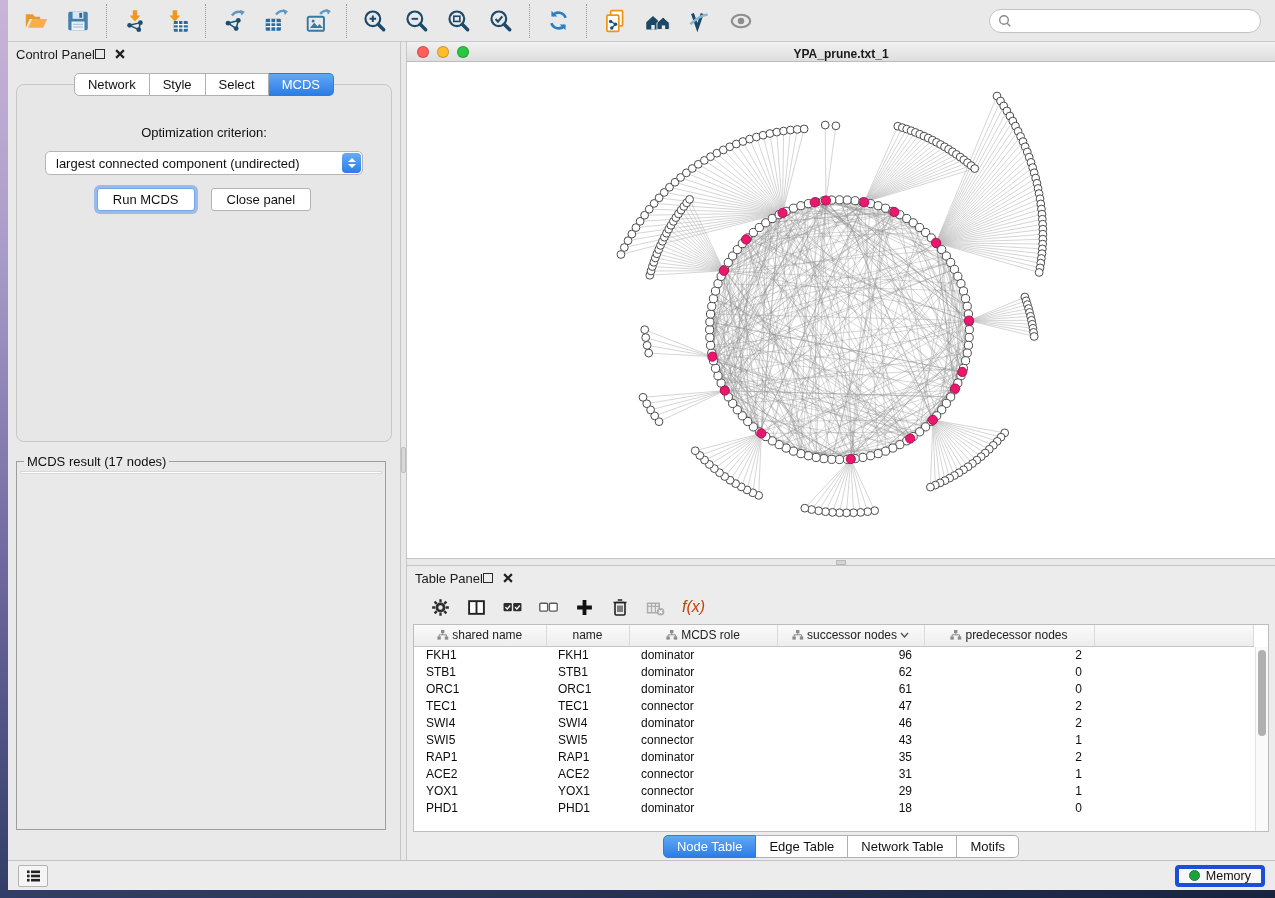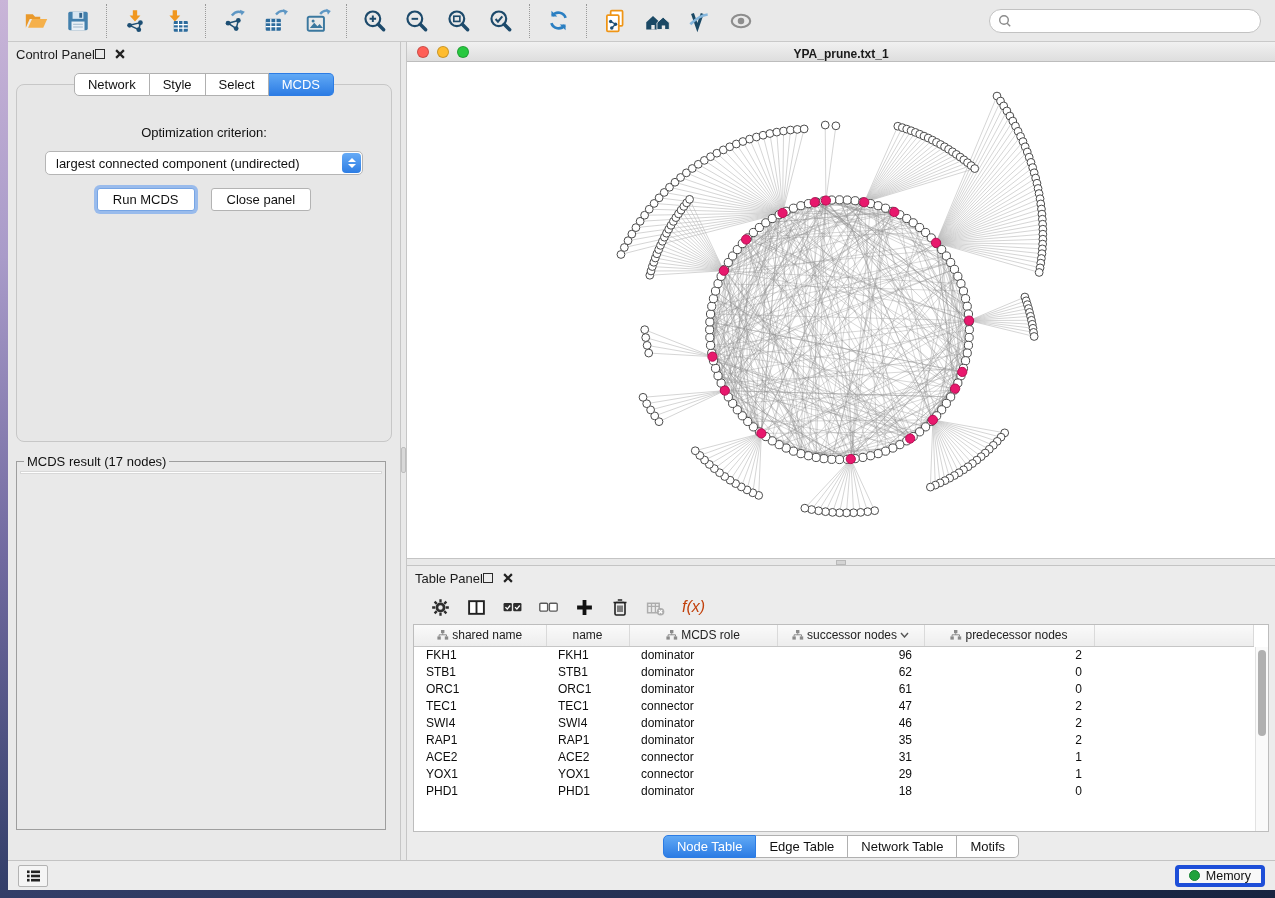--- a/index.html
+++ b/index.html
@@ -812,20 +812,28 @@
                 </tr>
                 <tr>
      <td>SWI4</td>
                   <td>SWI4</td>
                   <td>dominator</td>
      <td class="num">46</td>
                   <td class="num">2</td>
                   <td></td>
                 </tr>
                 <tr>
+     <td>SWI5</td>
+                  <td>SWI5</td>
+                  <td>connector</td>
+     <td class="num">43</td>
+                  <td class="num">1</td>
+                  <td></td>
+                </tr>
+                <tr>
      <td>RAP1</td>
                   <td>RAP1</td>
                   <td>dominator</td>
      <td class="num">35</td>
                   <td class="num">2</td>
                   <td></td>
                 </tr>
                 <tr>
      <td>ACE2</td>
                   <td>ACE2</td>

